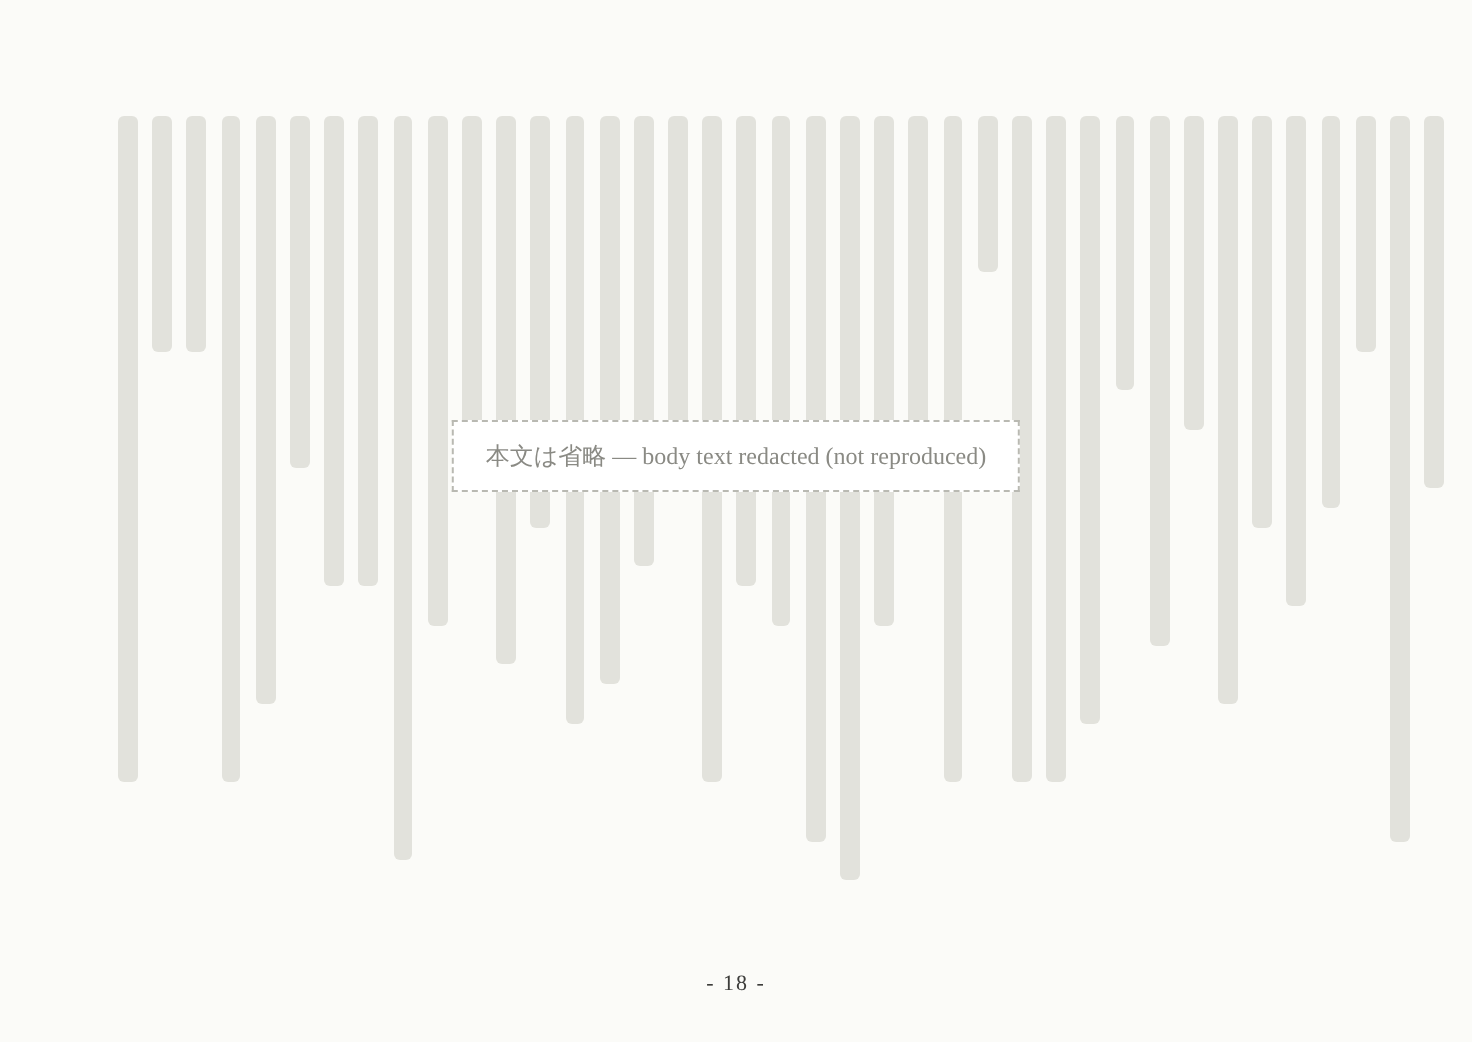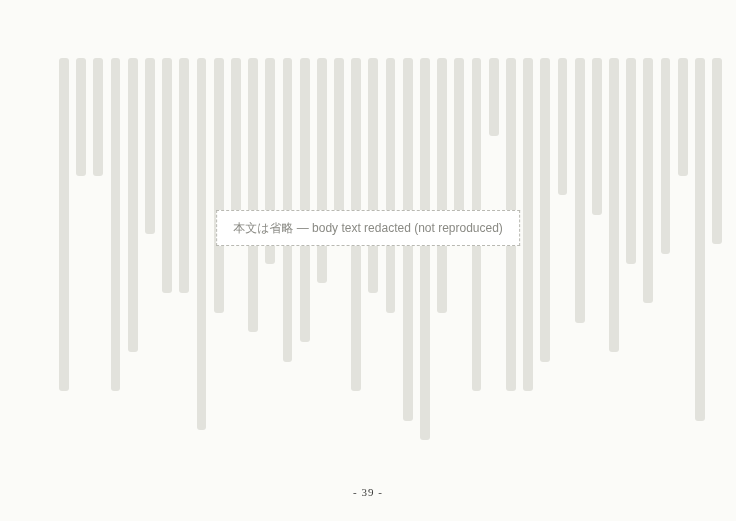--- a/index.html
+++ b/index.html
@@ -43,21 +43,21 @@
     top: 210px;
     left: 50%;
     transform: translateX(-50%);
     background: #ffffff;
     border: 1px dashed #b9b9b2;
     color: #8a8a84;
     font-size: 12px;
     line-height: 1.5;
     padding: 8px 16px;
     white-space: nowrap;
-    font-family: Liberation Sans, sans-serif;
+    font-family: Liberation Serif, serif;
   }
   .page-number {
     position: absolute;
     bottom: 23px;
     left: 0;
     width: 100%;
     text-align: center;
     font-size: 11px;
     color: #3c3c3a;
     letter-spacing: 1px;
@@ -106,15 +106,15 @@
       <div class="redacted-col" style="height: 176.4px;"></div>
       <div class="redacted-col" style="height: 294px;"></div>
       <div class="redacted-col" style="height: 333.2px;"></div>
       <div class="redacted-col" style="height: 117.6px;"></div>
       <div class="redacted-col" style="height: 117.6px;"></div>
       <div class="redacted-col" style="height: 333.2px;"></div>
     </div>
 
   <div class="redaction-notice">本文は省略 — body text redacted (not reproduced)</div>
 
-  <div class="page-number">- 39 -</div>
+  <div class="page-number">- 18 -</div>
 
 </div>
 
 </body></html>

